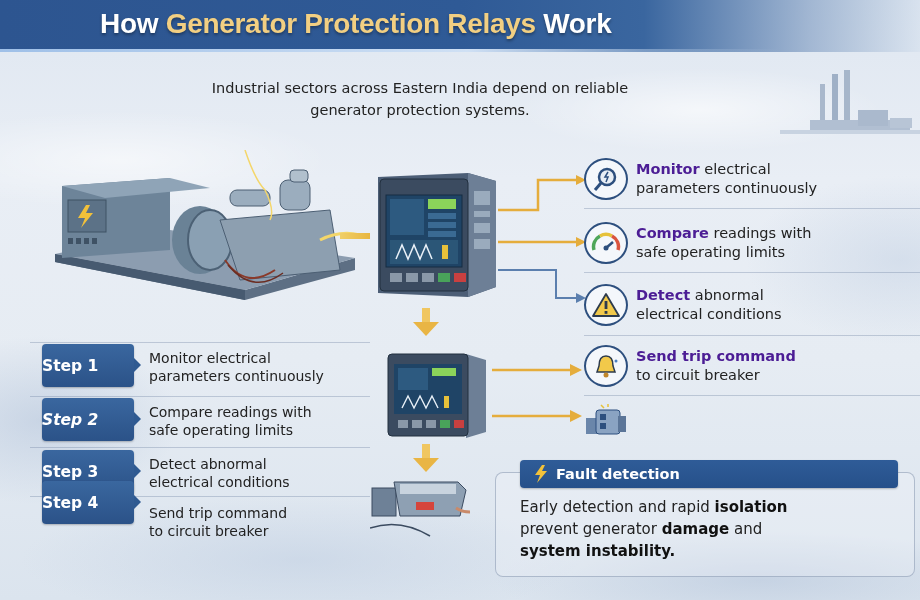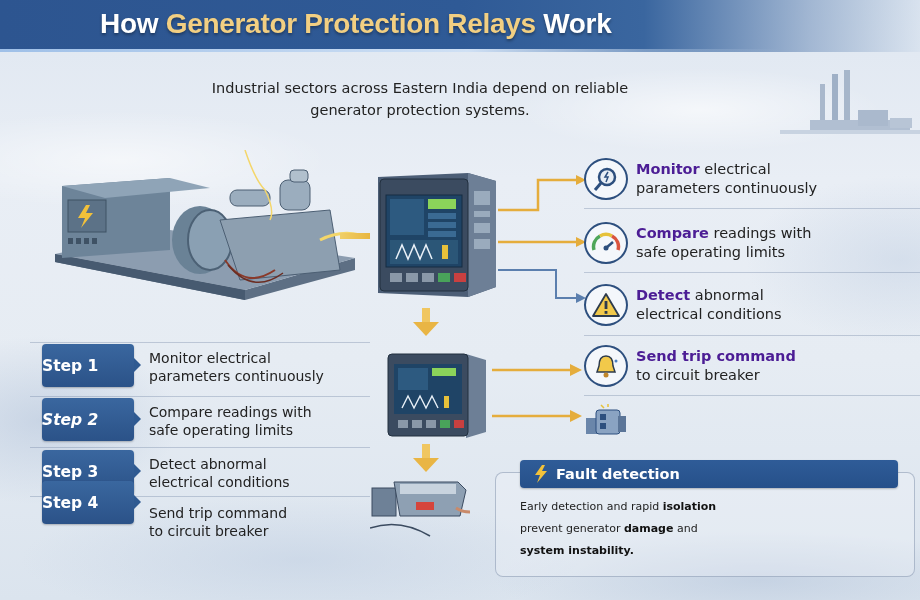--- a/index.html
+++ b/index.html
@@ -35,21 +35,21 @@
 .feat-text b{font-weight:bold;color:#4c1d95;}
 .sep{position:absolute;height:1px;background:rgba(110,130,160,.35);}
 
 .step{position:absolute;left:42px;width:92px;height:43px;background:linear-gradient(180deg,#3a679f,#2b5288);border-radius:4px;color:#fff;font-weight:bold;font-size:15.5px;display:flex;align-items:center;box-shadow:0 1px 2px rgba(0,0,0,.25);}
 .step::after{content:"";position:absolute;right:-7px;top:14px;border-left:7px solid #2f5a91;border-top:7px solid transparent;border-bottom:7px solid transparent;}
 .step-text{position:absolute;left:149px;font-size:14px;line-height:18px;color:#222;}
 
 .fault-box{position:absolute;left:495px;top:472px;width:420px;height:105px;border:1px solid rgba(110,130,160,.45);border-radius:8px;background:rgba(240,244,250,.35);}
 .fault-pill{position:absolute;left:520px;top:460px;width:378px;height:28px;background:linear-gradient(180deg,#2f5c98,#26508a);border-radius:4px;color:#fff;font-size:14.5px;display:flex;align-items:center;padding-left:14px;box-shadow:0 1px 2px rgba(0,0,0,.25);}
 .fault-pill b{font-weight:bold;margin-right:5px;}
-.fault-body{position:absolute;left:520px;top:496px;width:370px;font-size:11px;line-height:22px;color:#222;}
+.fault-body{position:absolute;left:520px;top:496px;width:370px;font-size:15px;line-height:22px;color:#222;}
 .fault-body b{font-weight:bold;color:#111;}
 </style>
 </head>
 <body>
 
 <div class="sky"></div>
 
 <div class="header"></div>
 <div class="header-line"></div>
 <div class="title"><span>How </span><span class="hl">Generator Protection Relays</span><span> Work</span></div>

